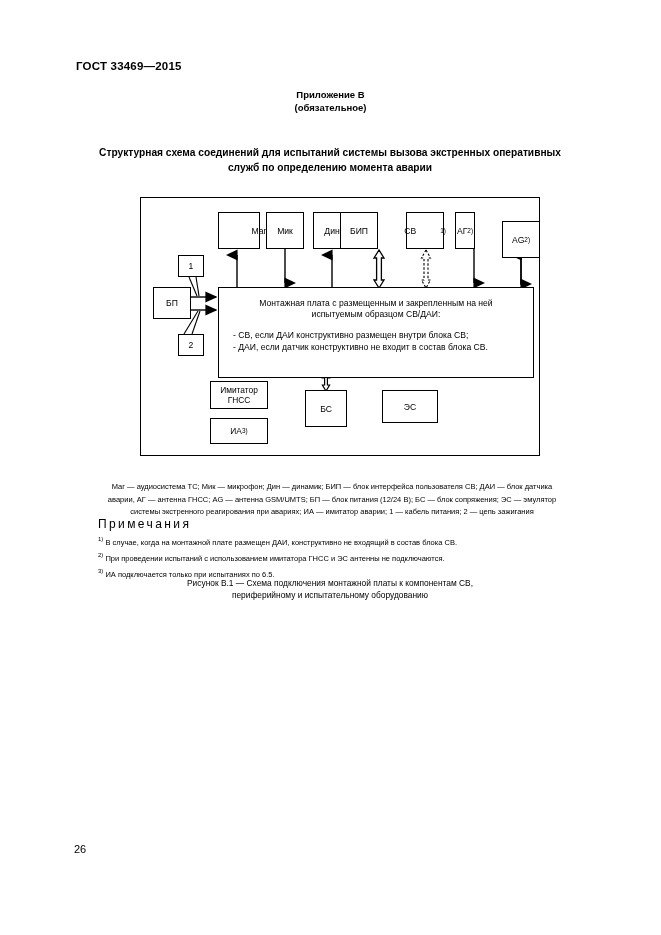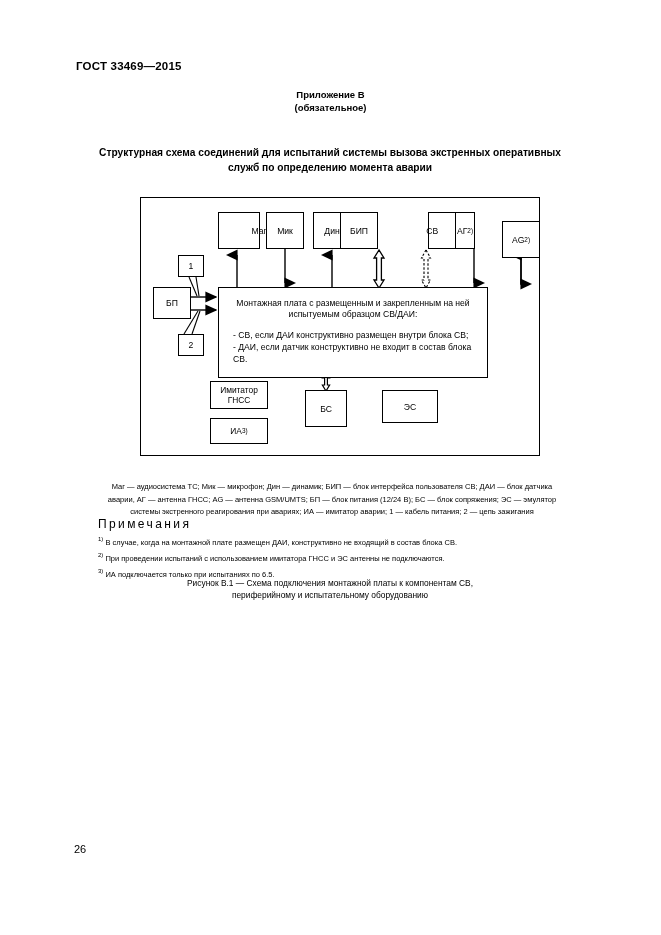--- a/index.html
+++ b/index.html
@@ -74,32 +74,32 @@
     line-height: 10px;
     z-index: 3;
   }
   .box sup { font-size: 6.4px; vertical-align: super; }
 
   
   .b-mag  { left: 218px; top: 212px; width: 38px; height: 37px; padding-left: 40px; }
   .b-mik  { left: 266px; top: 212px; width: 38px; height: 37px; }
   .b-din  { left: 313px; top: 212px; width: 38px; height: 37px; }
   .b-bip  { left: 340px; top: 212px; width: 38px; height: 37px; }
-  .b-sv   { left: 428px; top: 212px; width: 38px; height: 37px; gap: 24px; }
+  .b-sv   { left: 406px; top: 212px; width: 38px; height: 37px; gap: 24px; }
   .b-ag1  { left: 455px; top: 212px; width: 20px; height: 37px; }
   .b-ag2  { left: 502px; top: 221px; width: 38px; height: 37px; }
 
   
   .b-bp   { left: 153px; top: 287px; width: 38px; height: 32px; }
   .b-one  { left: 178px; top: 255px; width: 26px; height: 22px; font-size: 8.6px; }
   .b-two  { left: 178px; top: 334px; width: 26px; height: 22px; font-size: 8.6px; }
 
   
   .b-plate {
-    left: 218px; top: 287px; width: 270px; height: 91px;
+    left: 218px; top: 287px; width: 316px; height: 91px;
     display: block;
     padding: 10px 12px 0 12px;
   }
   .plate-head {
     text-align: center;
     font-size: 8.6px;
     line-height: 11px;
   }
   .plate-list {
     margin-top: 9px;

